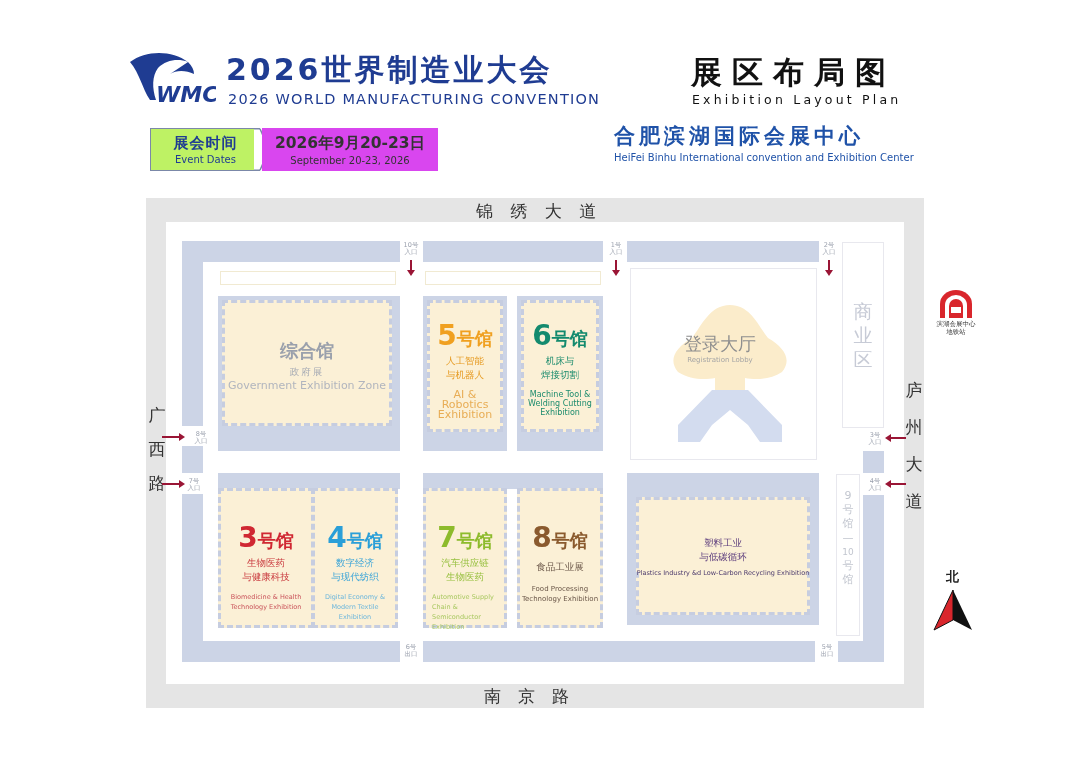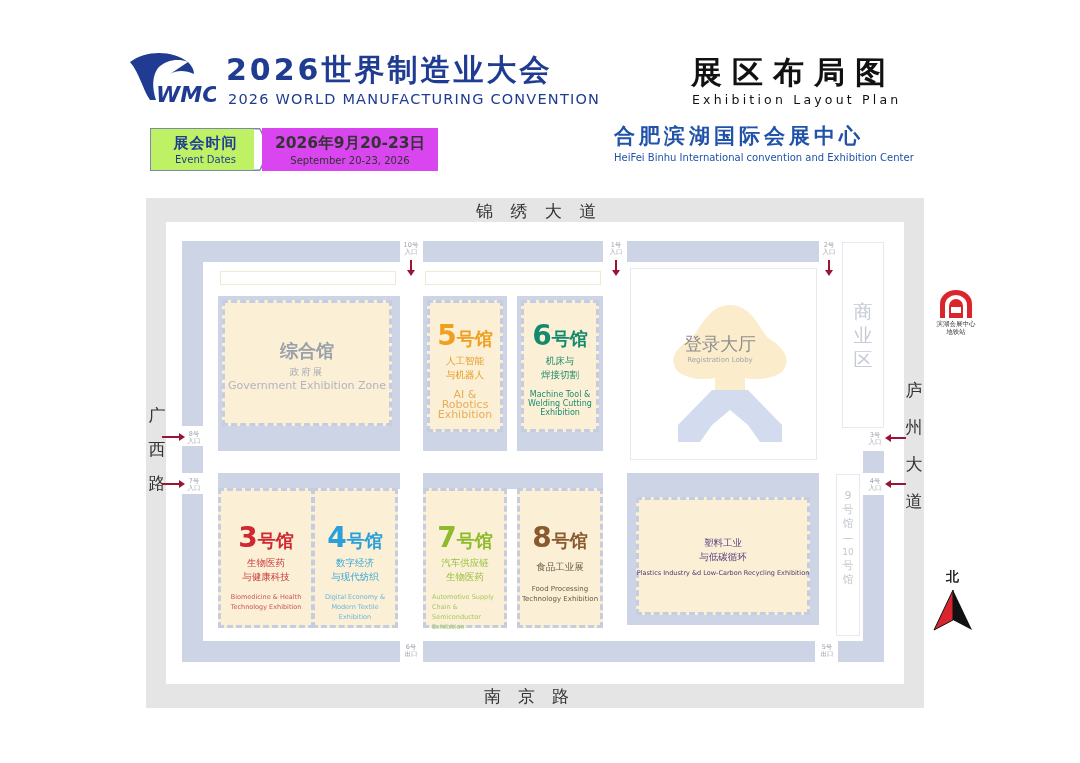--- a/index.html
+++ b/index.html
@@ -235,21 +235,21 @@
     <div>入口</div>
   </div>
 <div class="abs arrow-down" style="left:615px;top:260px;"></div>
 
 <div class="abs gate" style="left:819px;top:242px;width:20px;">
     <div>2号</div>
     <div>入口</div>
   </div>
 <div class="abs arrow-down" style="left:828px;top:260px;"></div>
 
-<div class="abs gate" style="left:184px;top:431px;width:20px;">
+<div class="abs gate" style="left:191px;top:431px;width:20px;">
     <div>8号</div>
     <div>入口</div>
   </div>
 <div class="abs arrow-right" style="left:162px;top:436px;"></div>
 
 <div class="abs gate" style="left:184px;top:478px;width:20px;">
     <div>7号</div>
     <div>入口</div>
   </div>
 <div class="abs arrow-right" style="left:162px;top:483px;"></div>

